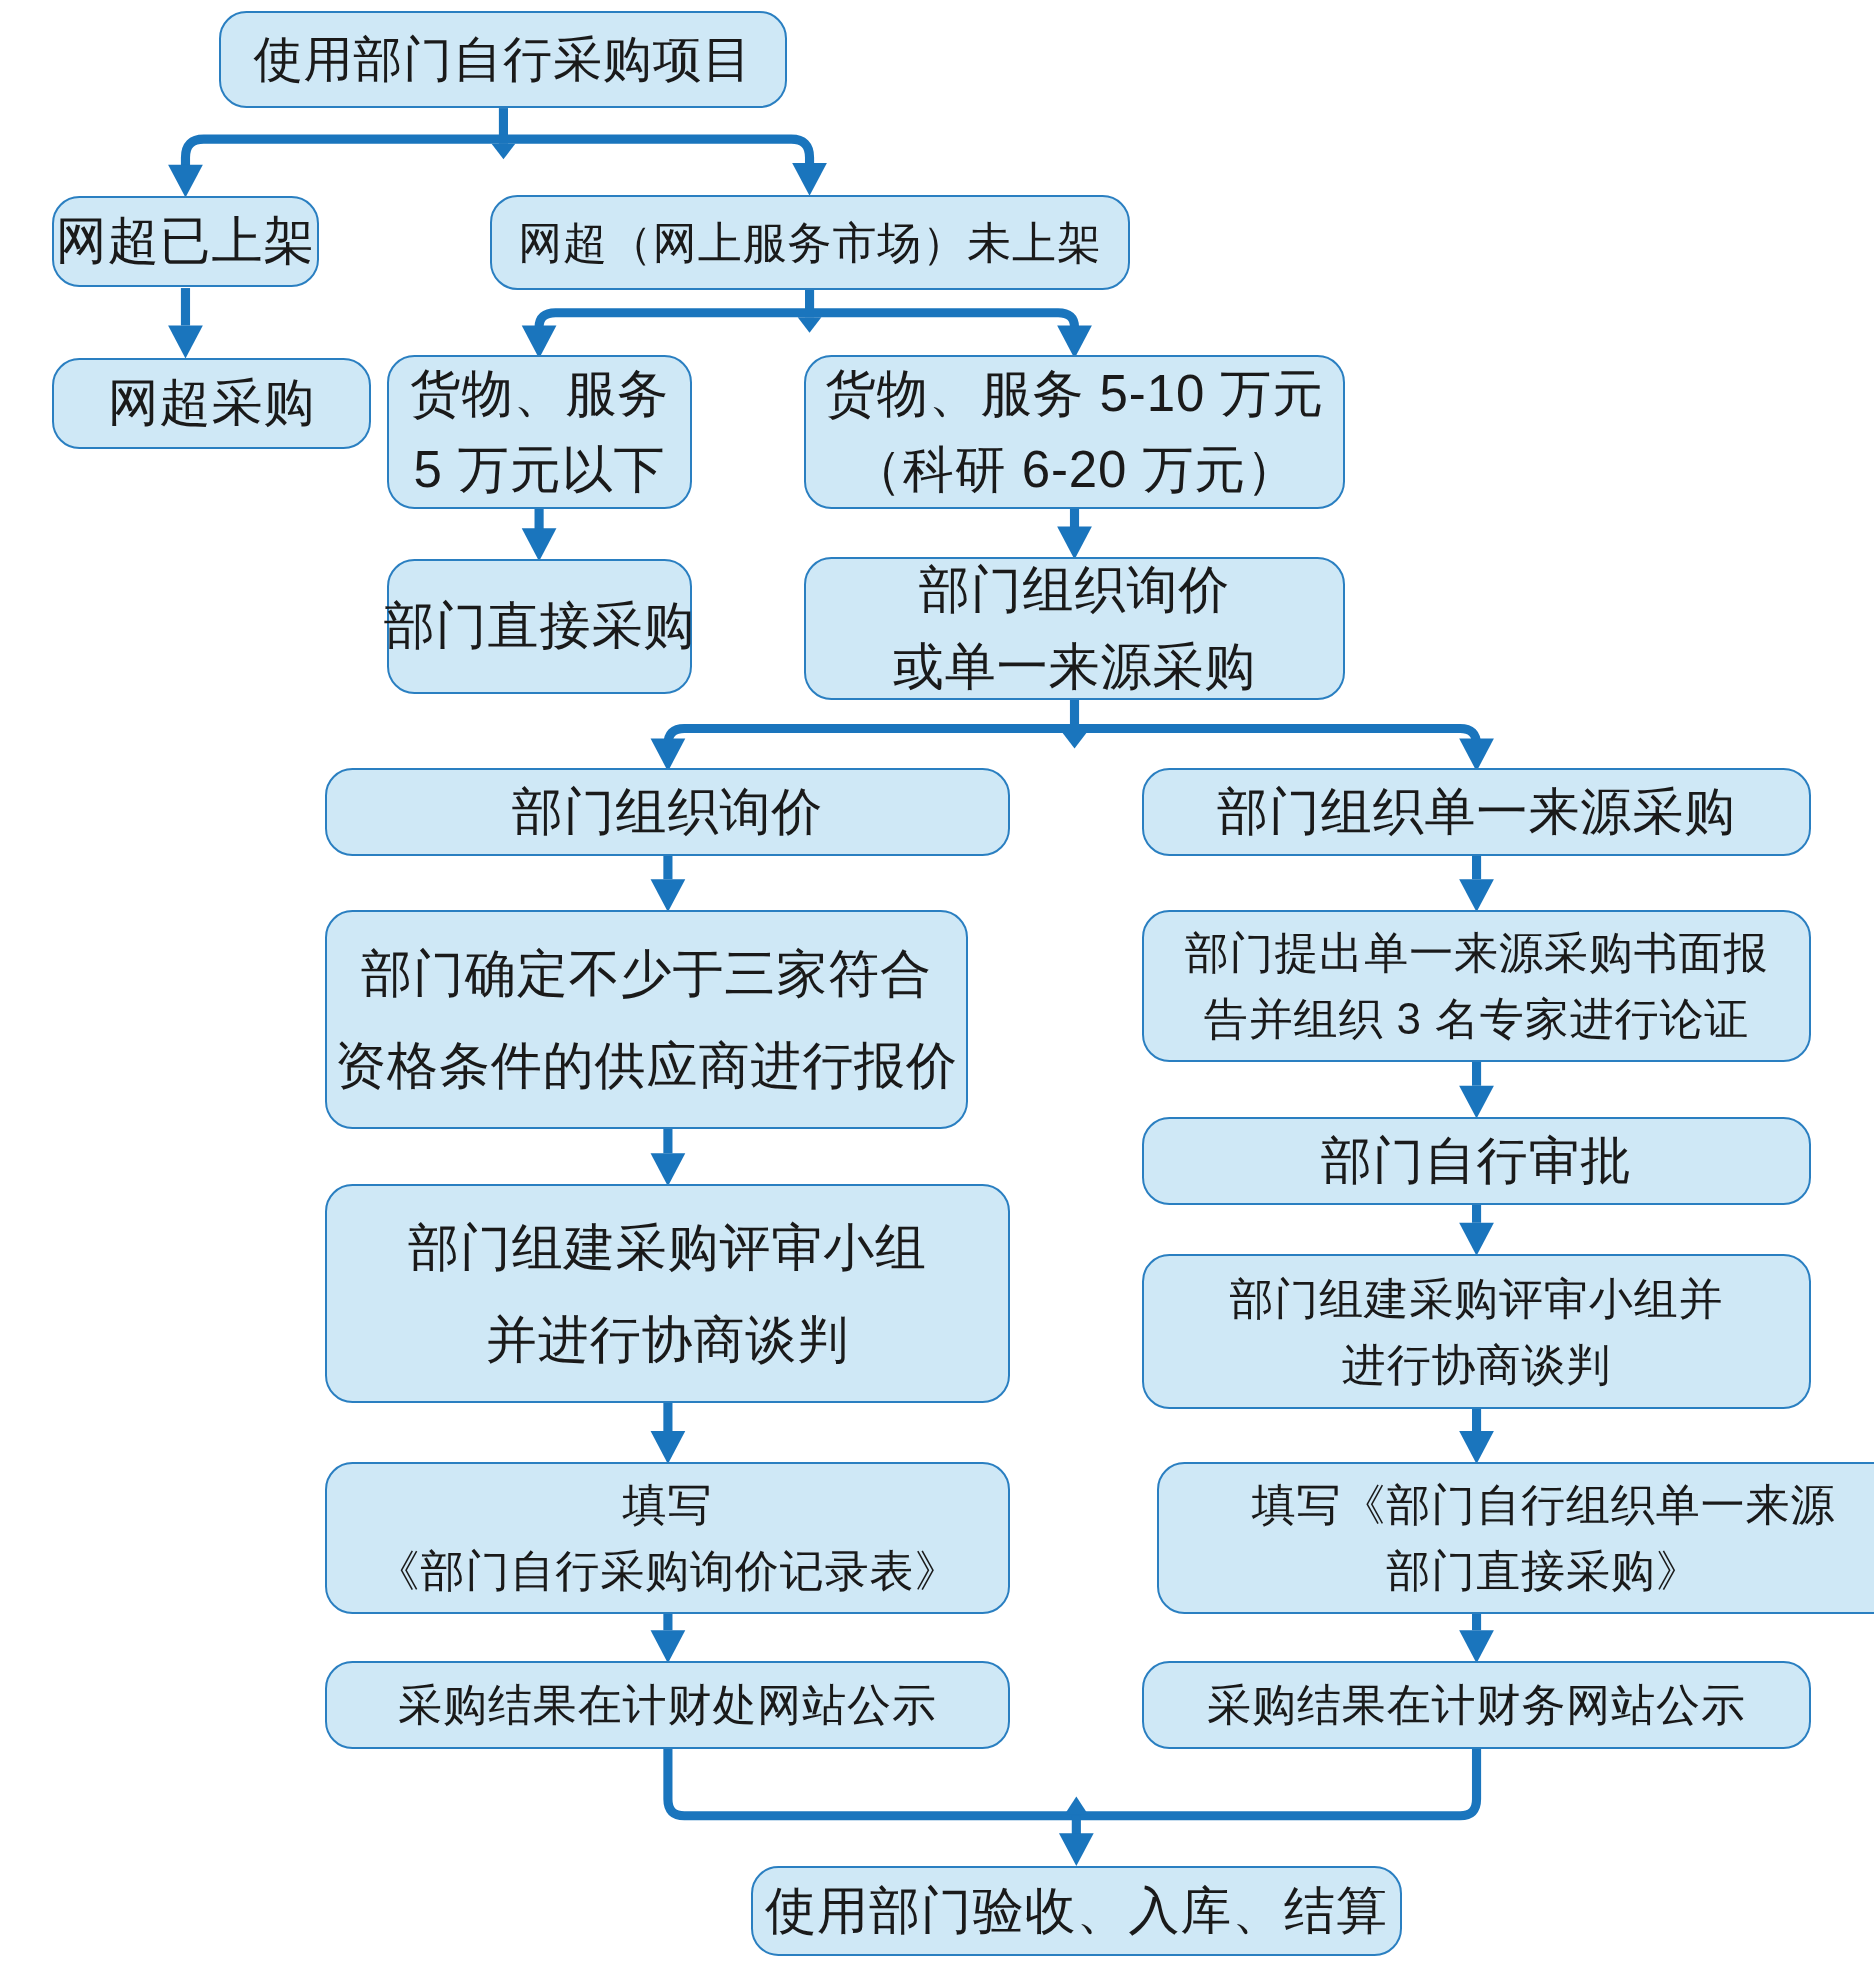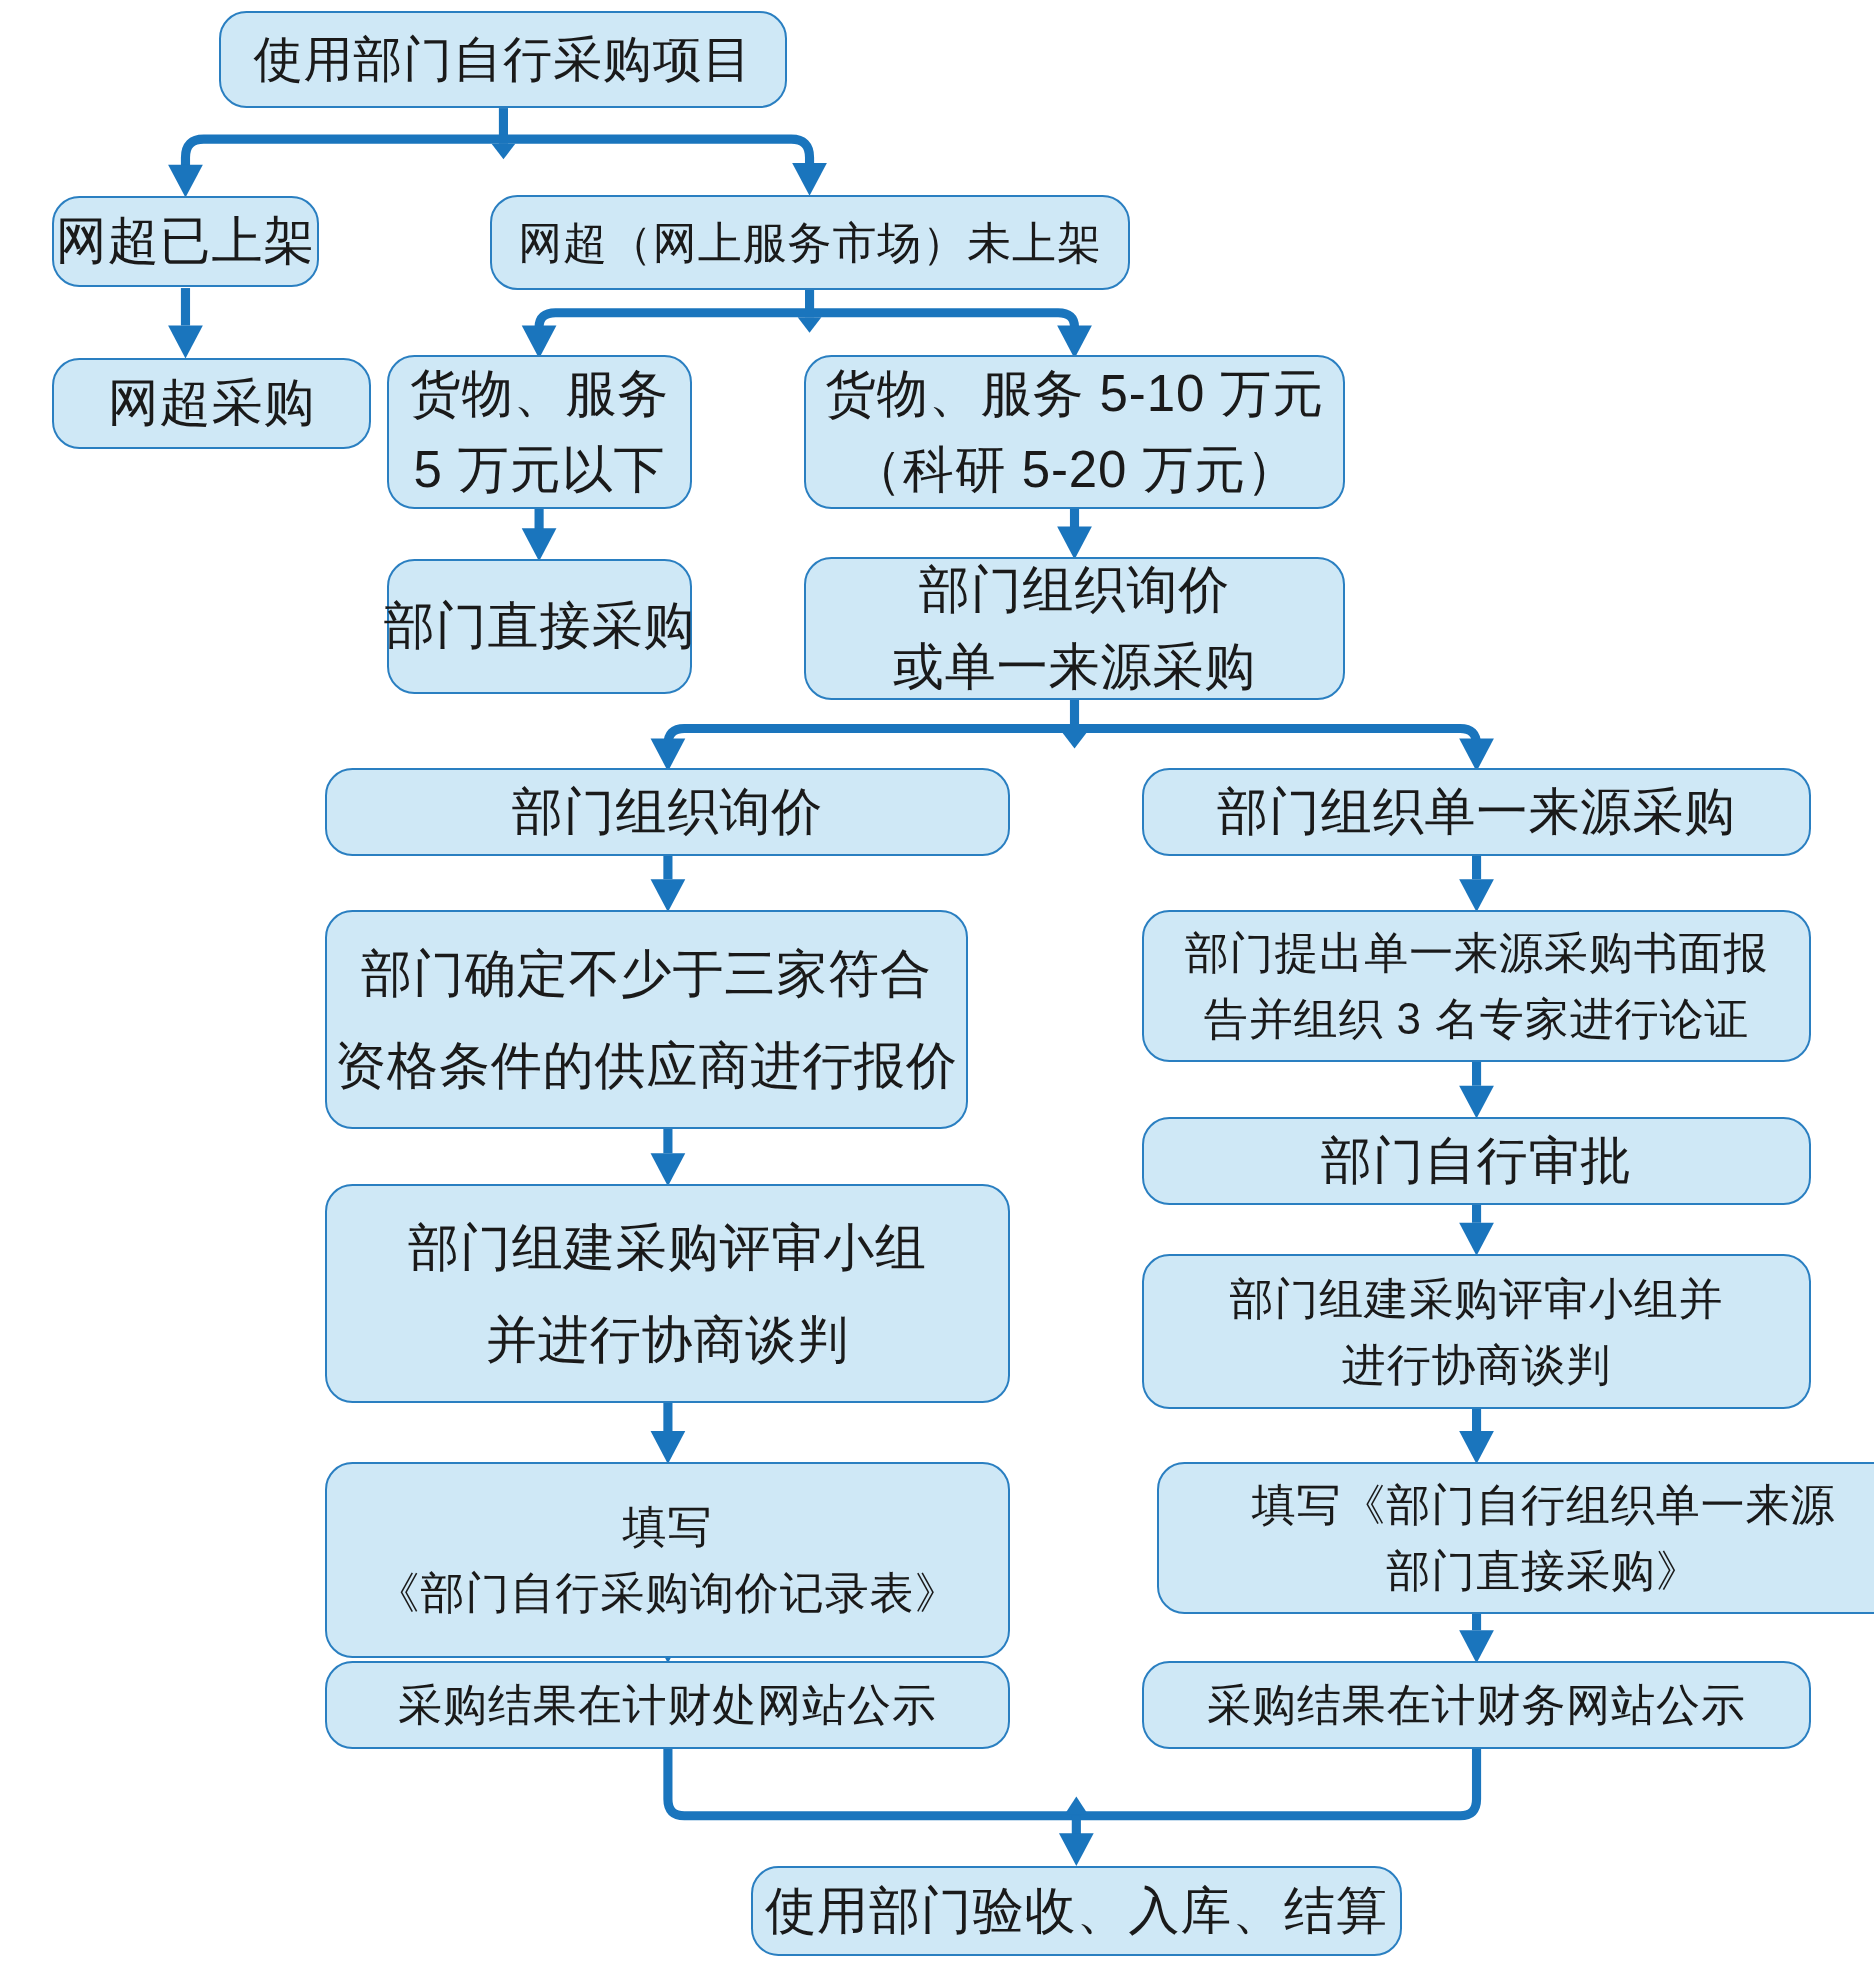--- a/index.html
+++ b/index.html
@@ -114,21 +114,21 @@
     <span>网超采购</span>
   </div>
 
   <div class="node" style="left:387px;top:355px;width:305px;height:154px;">
     <span>货物、服务</span>
     <span>5 万元以下</span>
   </div>
 
   <div class="node" style="left:804px;top:355px;width:541px;height:154px;">
     <span>货物、服务 5-10 万元</span>
-    <span>（科研 5-20 万元）</span>
+    <span>（科研 6-20 万元）</span>
   </div>
 
   <div class="node" style="left:387px;top:559px;width:305px;height:135px;">
     <span>部门直接采购</span>
   </div>
 
   <div class="node" style="left:804px;top:557px;width:541px;height:143px;">
     <span>部门组织询价</span>
     <span>或单一来源采购</span>
   </div>
@@ -158,21 +158,21 @@
   <div class="node lh-wide" style="left:325px;top:1184px;width:685px;height:219px;">
     <span>部门组建采购评审小组</span>
     <span>并进行协商谈判</span>
   </div>
 
   <div class="node fs48" style="left:1142px;top:1254px;width:669px;height:155px;">
     <span>部门组建采购评审小组并</span>
     <span>进行协商谈判</span>
   </div>
 
-  <div class="node fs48" style="left:325px;top:1462px;width:685px;height:196px;">
+  <div class="node fs48" style="left:325px;top:1462px;width:685px;height:152px;">
     <span>填写</span>
     <span>《部门自行采购询价记录表》</span>
   </div>
 
   <div class="node fs48" style="left:1142px;top:1462px;width:773px;height:152px;margin-left:15px;">
     <span>填写《部门自行组织单一来源</span>
     <span>部门直接采购》</span>
   </div>
 
   <div class="node fs48" style="left:325px;top:1661px;width:685px;height:88px;">

